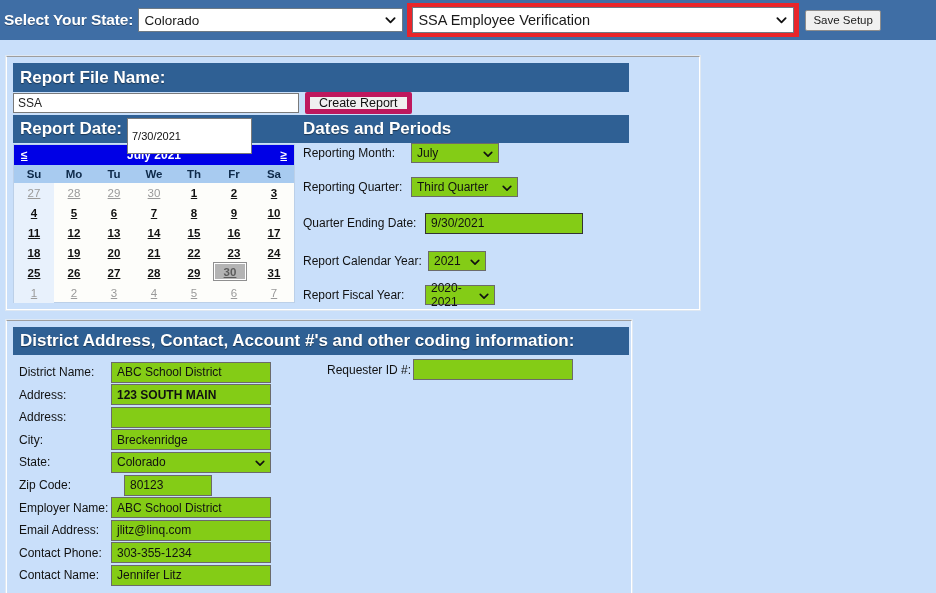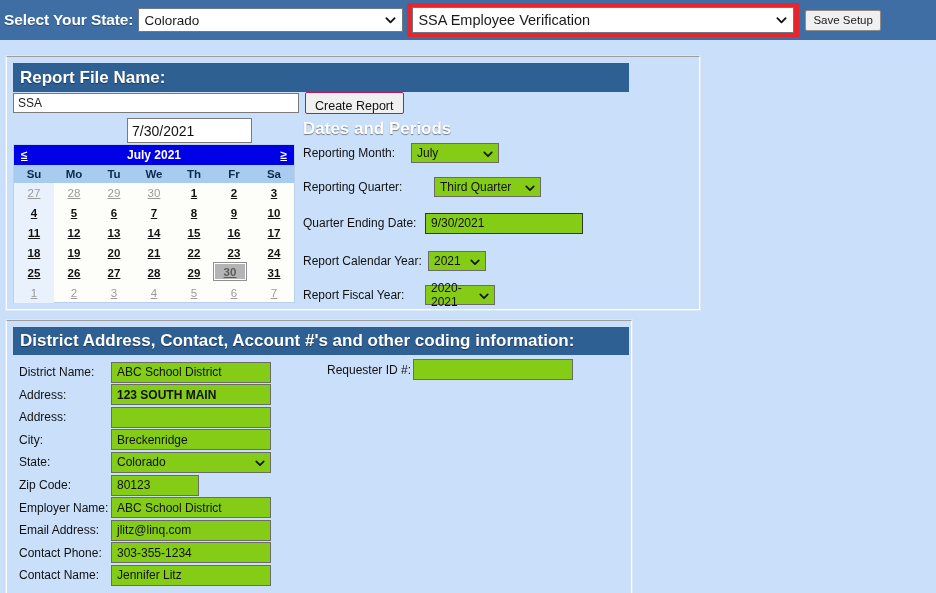--- a/index.html
+++ b/index.html
@@ -102,34 +102,34 @@
   #rpt-file-input {
     position: absolute; left: 6px; top: 36px;
     width: 286px; height: 20px;
     background: #ffffff; border: 1px solid #7a7a7a;
     font-size: 12px; color: #222;
     display: flex; align-items: center; padding-left: 4px;
   }
   #create-report-btn {
     position: absolute; left: 298px; top: 35px;
     height: 22px; padding: 0 9px;
-    background: #f0f0f0; border: 1px solid #be185d; border-radius: 2px;
+    background: #f0f0f0; border: 5px solid #be185d; border-radius: 2px;
     font-size: 12.5px; color: #111;
-    display: flex; align-items: flex-end;
+    display: flex; align-items: center;
   }
   #rpt-date-bar {
     position: absolute; left: 6px; top: 58px;
     width: 616px; height: 28px;
     font-size: 17px;
   }
   #rpt-date-input {
     position: absolute; left: 120px; top: 61px;
-    width: 125px; height: 25px;
+    width: 125px; height: 36px;
     background: #ffffff; border: 1px solid #7a7a7a;
-    font-size: 14px; color: #111;
+    font-size: 11px; color: #111;
     display: flex; align-items: center; padding-left: 4px;
     z-index: 3;
     text-align: right;
   }
   #dates-periods-title {
     position: absolute; left: 296px; top: 58px;
     font-size: 17px; color: #ffffff; font-weight: bold;
     text-shadow: 0 1px 1px rgba(0,0,0,.45);
     height: 28px; display: flex; align-items: center;
     z-index: 3;
@@ -267,20 +267,23 @@
   </div>
 
   <div id="rpt-file-input">
     <span>SSA</span>
   </div>
 
   <div id="create-report-btn">
     <span>Create Report</span>
   </div>
 
+  <div class="bluebar" id="rpt-date-bar">
+    <span class="bb-text">Report Date:</span>
+  </div>
 
   <div id="rpt-date-input">
     <span>7/30/2021</span>
   </div>
 
   <div id="dates-periods-title">Dates and Periods</div>
 
   <div id="calendar">
     <div class="cal-head">
       <span class="cal-nav prev">≤</span>
@@ -347,21 +350,21 @@
     <span class="ctl dd" style="width:88px;">
       <span>July</span>
       <span class="chev">
         <svg viewBox="0 0 12 12">
             <path d="M1.5 4 L6 8.5 L10.5 4" stroke="#111" stroke-width="2" fill="none" stroke-linecap="round" stroke-linejoin="round"></path>
           </svg>
       </span>
     </span>
   </div>
 
-  <div class="dp-row" style="top:120px;gap:23px;">
+  <div class="dp-row" style="top:120px;">
     <span class="dp-label" style="width:108px;">Reporting Quarter:</span>
     <span class="ctl dd" style="width:107px;">
       <span>Third Quarter</span>
       <span class="chev">
         <svg viewBox="0 0 12 12">
             <path d="M1.5 4 L6 8.5 L10.5 4" stroke="#111" stroke-width="2" fill="none" stroke-linecap="round" stroke-linejoin="round"></path>
           </svg>
       </span>
     </span>
   </div>
@@ -430,21 +433,21 @@
       </div>
       <div class="d-row" style="top: 131.4px;">
         <span class="d-label">State:</span>
         <span class="ctl dd" style="width: 160px; height: 21px;">
           <span>Colorado</span>
           <span class="chev"><svg viewBox="0 0 12 12">
               <path d="M1.5 4 L6 8.5 L10.5 4" stroke="#111" stroke-width="2" fill="none" stroke-linecap="round" stroke-linejoin="round"></path>
             </svg></span>
         </span>
       </div>
-      <div class="d-row" style="top: 154px;">
+      <div class="d-row" style="top: 154px; gap: 13px;">
         <span class="d-label">Zip Code:</span>
         <span class="ctl" style="width: 88px; height: 21px;">
           <span>80123</span>
         </span>
       </div>
       <div class="d-row" style="top: 176.6px;">
         <span class="d-label">Employer Name:</span>
         <span class="ctl" style="width: 160px; height: 21px;">
           <span>ABC School District</span>
         </span>

